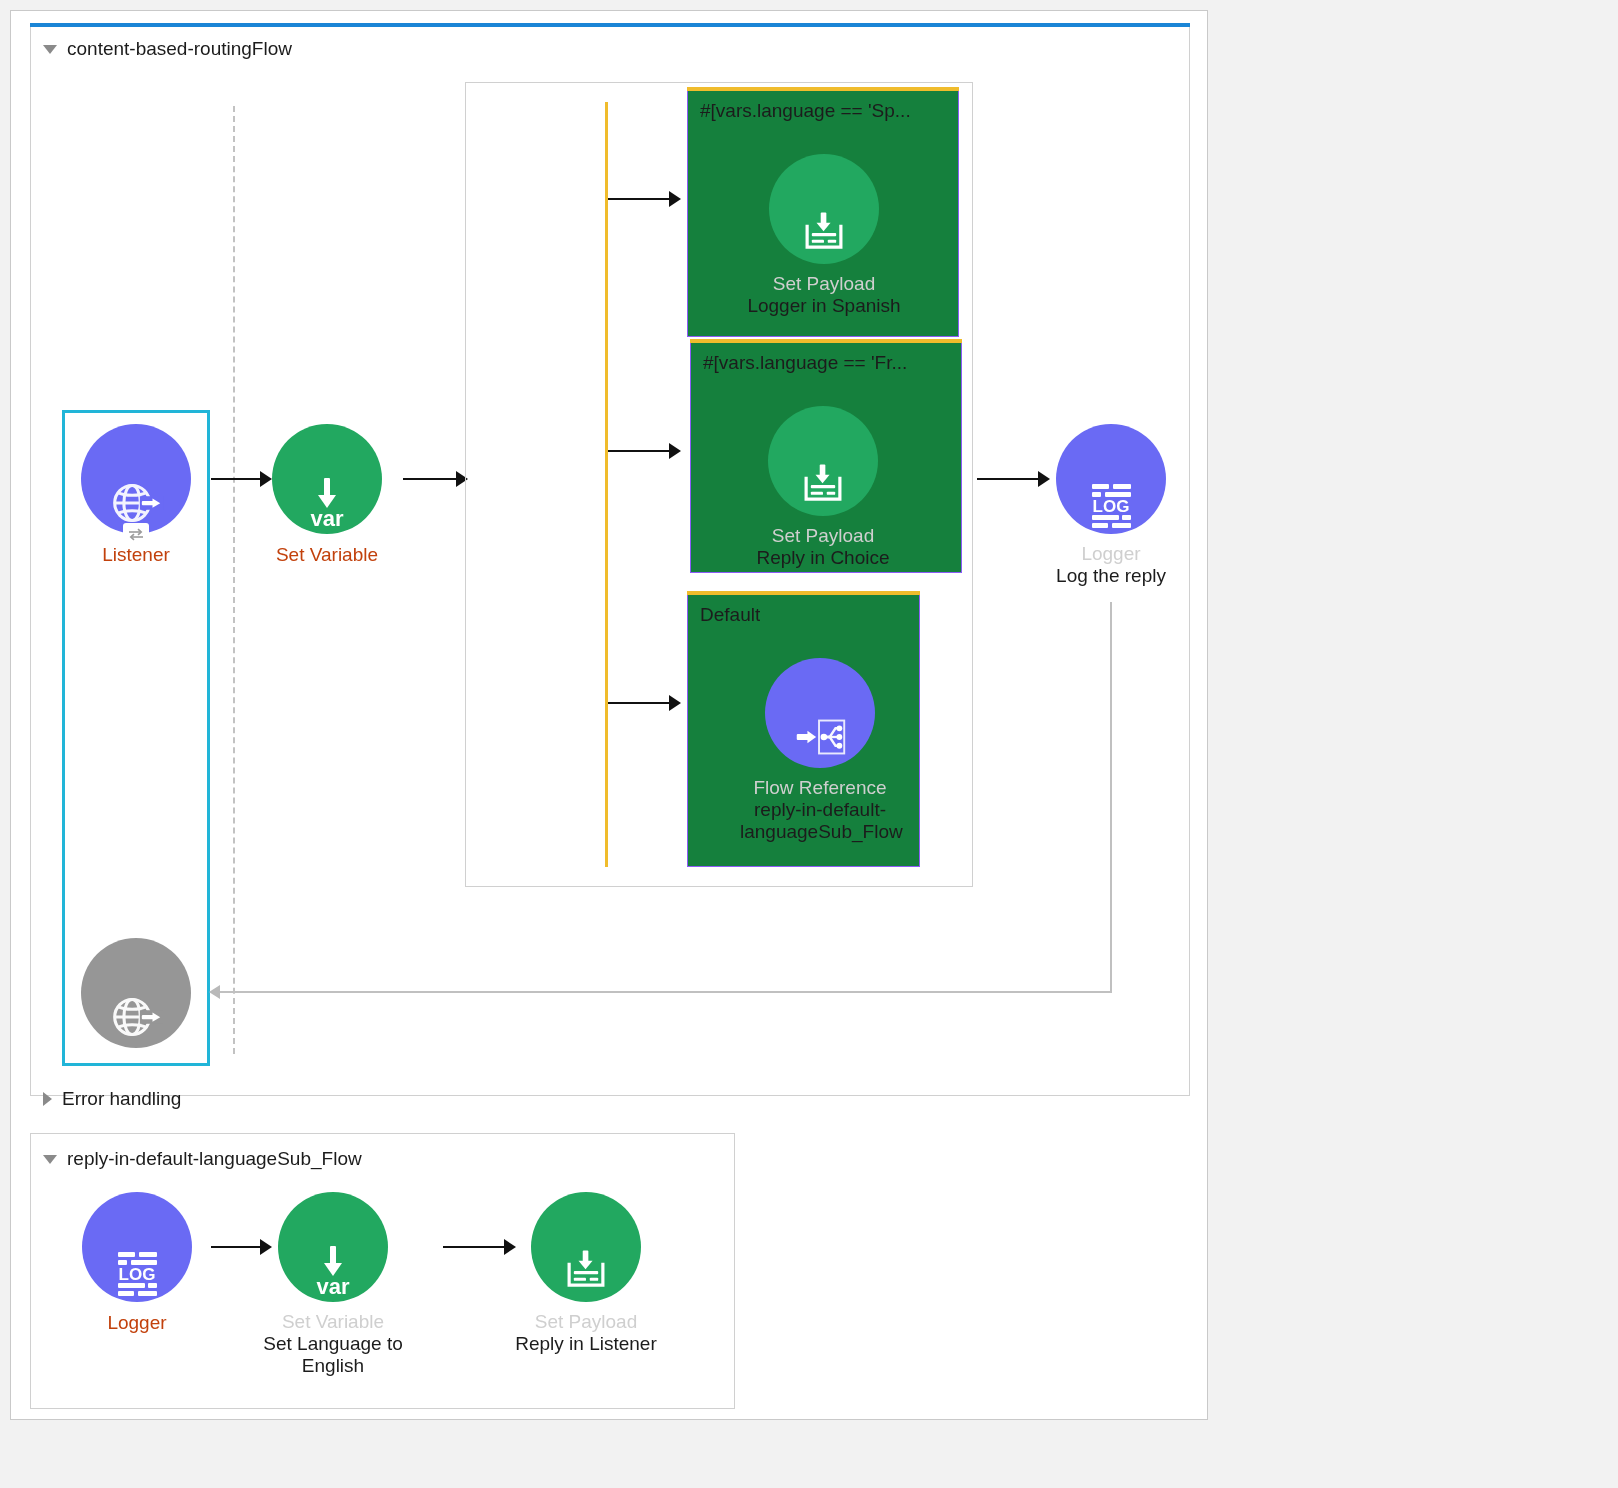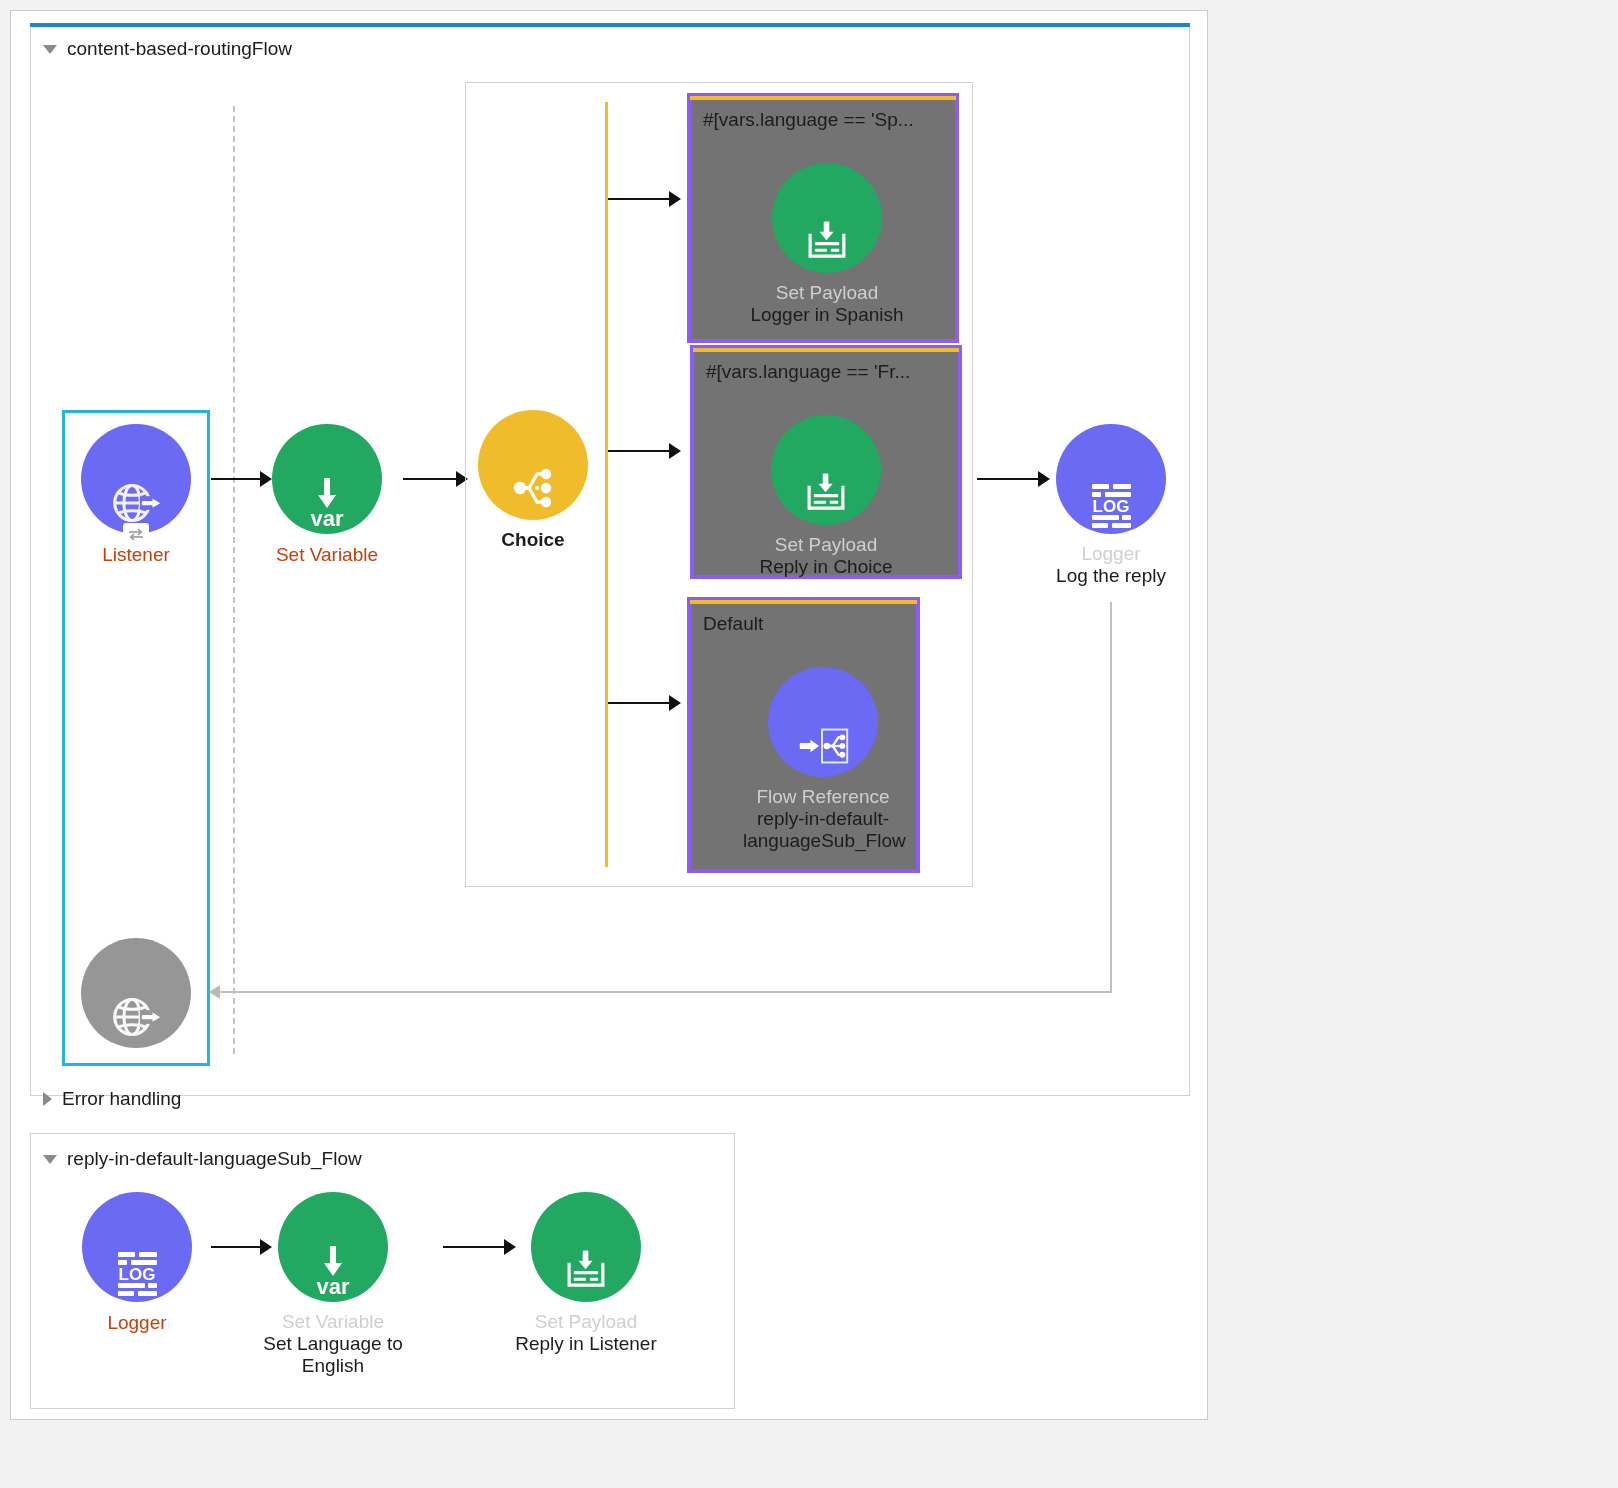--- a/index.html
+++ b/index.html
@@ -133,24 +133,23 @@
   
   .choice-rail {
     position: absolute;
     width: 3px;
     background: #f0bc2c;
   }
 
   
   .branch-box {
     position: absolute;
-    border: 4px solid #8b5cf6;
-    box-sizing: border-box;
-    background: #737373;
-    margin-top: 6px;
+    border: 1px solid #8b5cf6;
+    box-sizing: border-box;
+    background: #15803d;
   }
   .branch-accent {
     position: absolute;
     left: -1px; top: -1px; right: -1px;
     height: 4px;
     background: #f0bc2c;
   }
   .branch-title {
     position: absolute;
     left: 12px;
@@ -275,38 +274,20 @@
         <div class="node-label-only">Set Variable</div>
       </div>
 
       <div class="arrow-line" style="left:372px; top:454px; width:56px;"></div>
       <div class="arrow-head" style="left:425px; top:447px;"></div>
 
       <div class="choice-container" style="left:434px; top:58px; width:508px; height:805px;"></div>
 
       <div class="choice-rail" style="left:574px; top:78px; height:765px;"></div>
 
-      <div class="node" style="left:422px; top:386px;">
-        <div class="circle c-yellow">
-          <svg width="64" height="64" viewBox="0 0 64 64">
-            <g stroke="#ffffff" stroke-width="3.4" fill="none" opacity="0.95">
-              <path d="M20 32 H28 L36 18 H44"></path>
-              <path d="M20 32 H28 L36 46 H44"></path>
-              <path d="M25 32 H43" stroke-dasharray="4 5"></path>
-            </g>
-            <g fill="#ffffff">
-              <circle cx="19" cy="32" r="6.2"></circle>
-              <circle cx="45" cy="18" r="5.2"></circle>
-              <circle cx="45" cy="32" r="5.2"></circle>
-              <circle cx="45" cy="46" r="5.2"></circle>
-            </g>
-          </svg>
-        </div>
-        <div class="node-type-strong">Choice</div>
-      </div>
 
       <div class="arrow-line" style="left:577px; top:174px; width:64px;"></div>
       <div class="arrow-head" style="left:638px; top:167px;"></div>
 
       <div class="branch-box" style="left:656px; top:63px; width:272px; height:250px;">
         <div class="branch-accent"></div>
         <div class="branch-title">#[vars.language == 'Sp...</div>
         <div class="node" style="left:56px; top:66px;">
           <div class="circle c-green">
             <svg width="60" height="60" viewBox="0 0 64 64">

